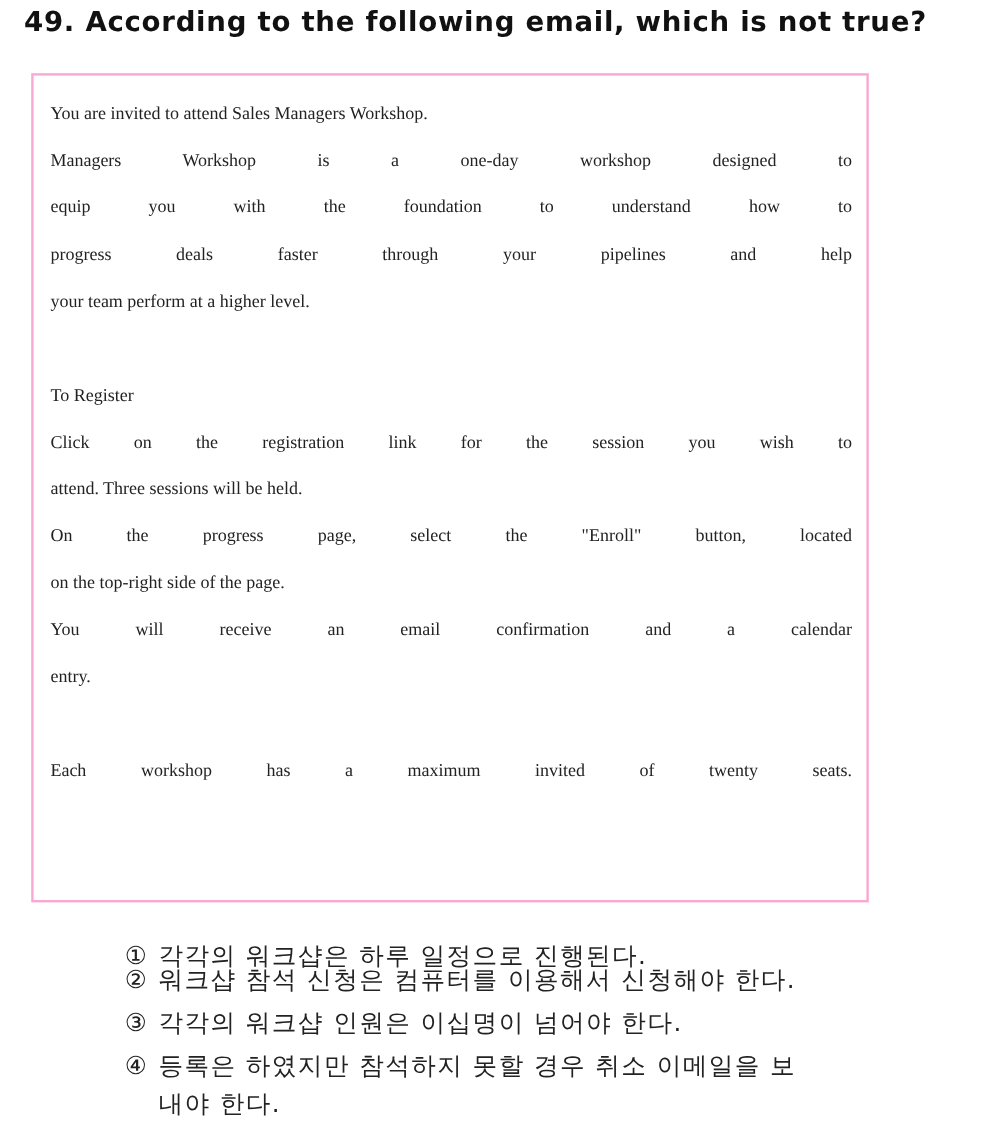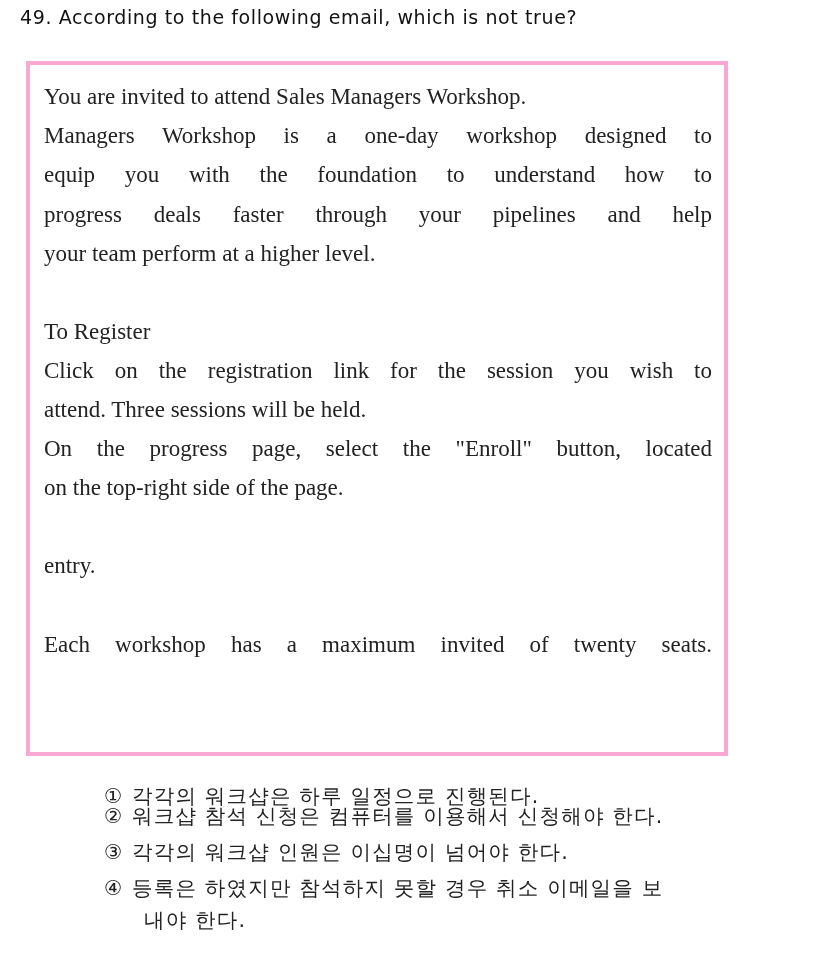--- a/index.html
+++ b/index.html
@@ -1,57 +1,58 @@
 <!DOCTYPE html>
 <html><head>
   <meta charset="utf-8">
   <style>
     html, body { margin:0; padding:0; background:#ffffff; }
     body { width:826px; height:954px; position:relative; overflow:hidden; color:#1a1a1a; }
     .question {
       position:absolute; left:20px; top:6px;
-      font-family:"DejaVu Sans", sans-serif; font-size:19px; letter-spacing:0.6px;
-      color:#111; white-space:nowrap;
+      font-family:"DejaVu Sans", sans-serif; font-size:23px; letter-spacing:0.6px;
+      color:#111; white-space:nowrap;font-weight:bold;
     }
     .email-box {
       position:absolute; left:26px; top:61px; width:694px; height:687px;
-      border:4px solid #f9a8d4; box-sizing:content-box;
-      font-family:"Liberation Serif", serif; font-size:23px; color:#222;
+      border:2px solid #f9a8d4; box-sizing:content-box;
+      font-family:"Liberation Serif", serif; font-size:15px; color:#222;
     }
     .line {
       position:absolute; left:14px; width:668px; height:30px; line-height:30px;
       white-space:nowrap; text-align:justify; text-align-last:justify;
     }
     .line.last { text-align-last:left; }
     .heading { text-align-last:left; }
     .options {
       position:absolute; left:104px; top:765px;
       font-family:"DejaVu Sans", sans-serif; font-size:20.5px; color:#222; letter-spacing:1.2px;
     }
     .opt { position:absolute; left:0; white-space:nowrap; height:30px; line-height:30px; }
     .opt .num { display:inline-block; width:28px; }
-    .cont { position:absolute; left:28px; white-space:nowrap; height:30px; line-height:30px;margin-left:12px; }
+    .cont { position:absolute; left:28px; white-space:nowrap; height:30px; line-height:30px; }
   </style>
 </head>
 <body>
 
 <div class="question">49. According to the following email, which is not true?</div>
 
 <div class="email-box">
   <div class="line last" style="top:17px">You are invited to attend Sales Managers Workshop.</div>
   <div class="line" style="top:56px">Managers Workshop is a one-day workshop designed to</div>
   <div class="line" style="top:95px">equip you with the foundation to understand how to</div>
   <div class="line" style="top:135px">progress deals faster through your pipelines and help</div>
   <div class="line last" style="top:174px">your team perform at a higher level.</div>
 
   <div class="line heading" style="top:252px"><span>To Register</span></div>
   <div class="line" style="top:291px">Click on the registration link for the session you wish to</div>
   <div class="line last" style="top:330px">attend. Three sessions will be held.</div>
   <div class="line" style="top:369px">On the progress page, select the "Enroll" button, located</div>
   <div class="line last" style="top:408px">on the top-right side of the page.</div>
+  <div class="line" style="top:447px">You will receive an email confirmation and a calendar</div>
   <div class="line last" style="top:486px">entry.</div>
 
   <div class="line" style="top:565px">Each workshop has a maximum invited of twenty seats.</div>
 </div>
 
 <div class="options">
   <div class="opt" style="top:16px">
     <span class="num">①</span><span>각각의 워크샵은 하루 일정으로 진행된다.</span>
   </div>
   <div class="opt" style="top:36px">

